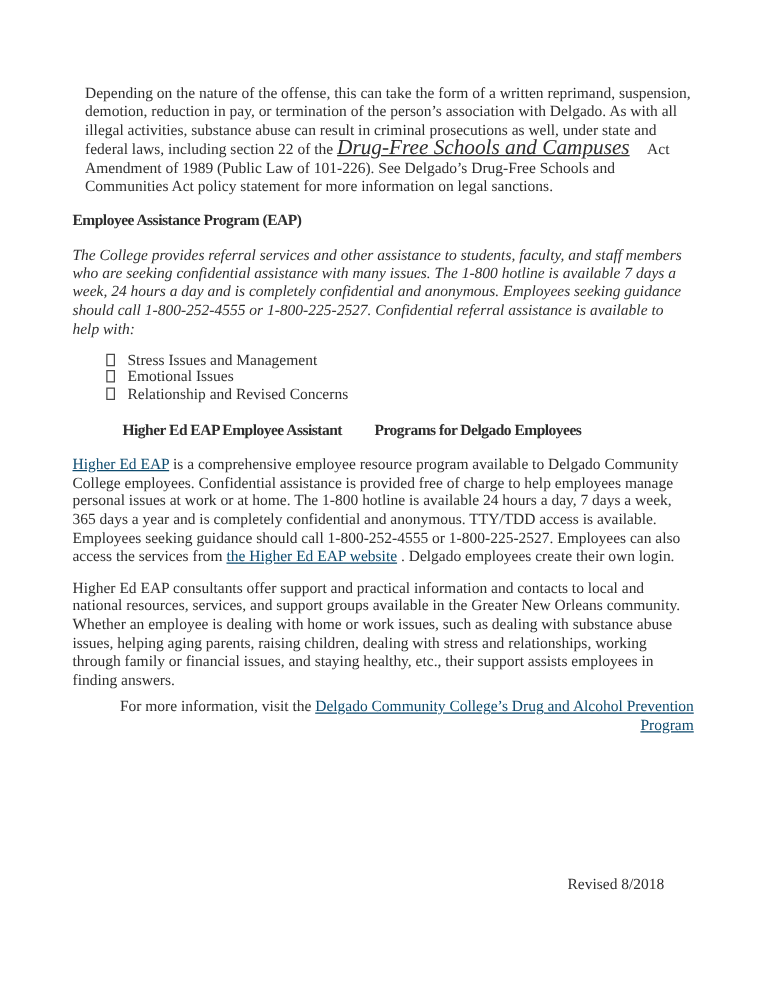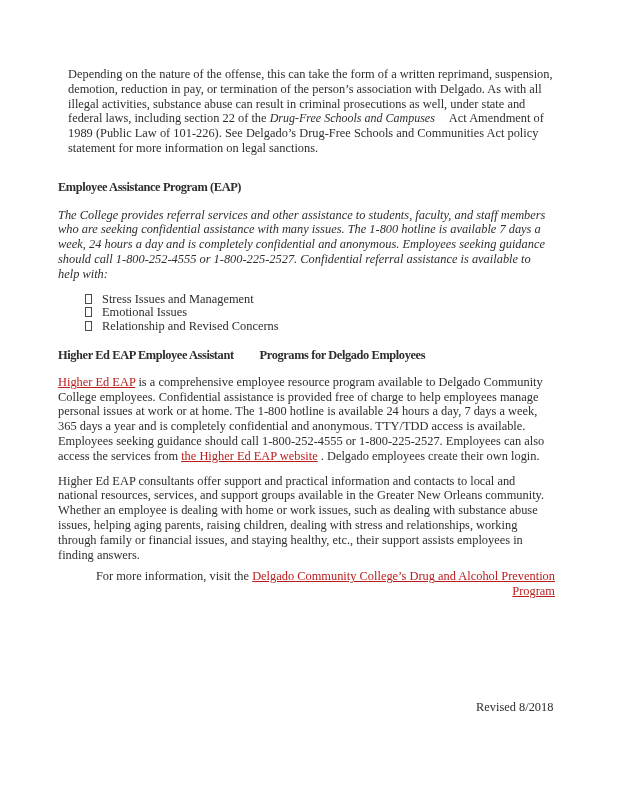--- a/index.html
+++ b/index.html
@@ -20,52 +20,52 @@
     top: 67px;
     width: 497px;
   }
   p { margin: 0; }
   .intro-p { margin-left: 10px; }
   .doc-heading {
     font-weight: bold;
     letter-spacing: -0.4px;
     white-space: nowrap;
   }
-  .h1 { margin-top: 24px; }
+  .h1 { margin-top: 12px; }
   .p2 { margin-top: 13px; font-style: italic; }
   .bullets {
     margin: 11px 0 0 0;
     padding: 0 0 0 27px;
     list-style: none;
     line-height: 13.8px;
   }
   .bullet-box {
     display: inline-block;
     width: 5px;
     height: 8px;
     border: 1px solid #4a4a4a;
     margin-right: 10px;
     vertical-align: -1px;
   }
-  .h2 { margin-top: 14px; }
+  .h2 { margin-top: 14px; margin-left: 40px; }
   .p3 { margin-top: 12px; }
   .p4 { margin-top: 10px; }
   .p5 { margin-top: 7px; text-align: right; }
   a.doc-link {
-    color: #b91c1c;
+    color: #0c4a6e;
     text-decoration: underline;
     cursor: pointer;
   }
-  .italic-run { font-style: italic; font-size: 12px; }
+  .italic-run { font-style: italic; font-size: 17px; text-decoration: underline; }
   .tab-sm { display: inline-block; width: 14px; }
   .tab-md { display: inline-block; width: 26px; }
   .footer-note {
     position: absolute;
     top: 700px;
-    left: 476px;
+    left: 454px;
     white-space: nowrap;
   }
 </style>
 </head>
 <body>
 
 <div class="page">
   <div class="content">
 
     <p class="intro-p"><span>Depending on the nature of the offense, this can take the form of a written reprimand, suspension, demotion, reduction in pay, or termination of the person’s association with Delgado. As with all illegal activities, substance abuse can result in criminal prosecutions as well, under state and federal laws, including section 22 of the </span><span class="italic-run">Drug-Free Schools and Campuses</span><span class="tab-sm"></span><span>Act Amendment of 1989 (Public Law of 101-226). See Delgado’s Drug-Free Schools and Communities Act policy statement for more information on legal sanctions.</span></p>

